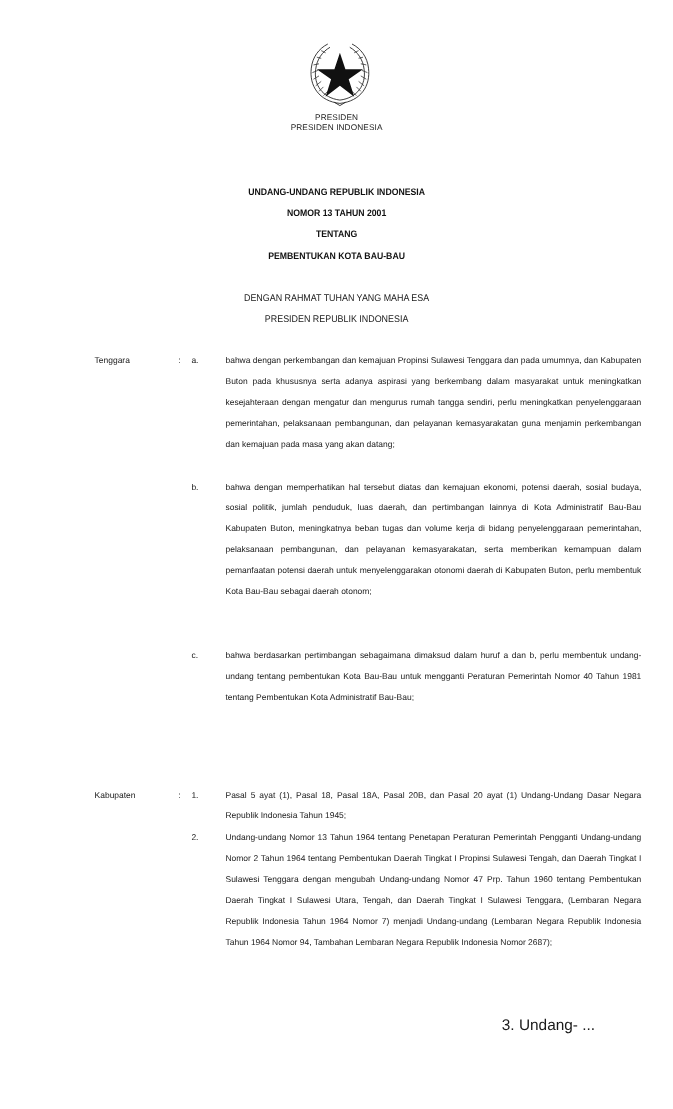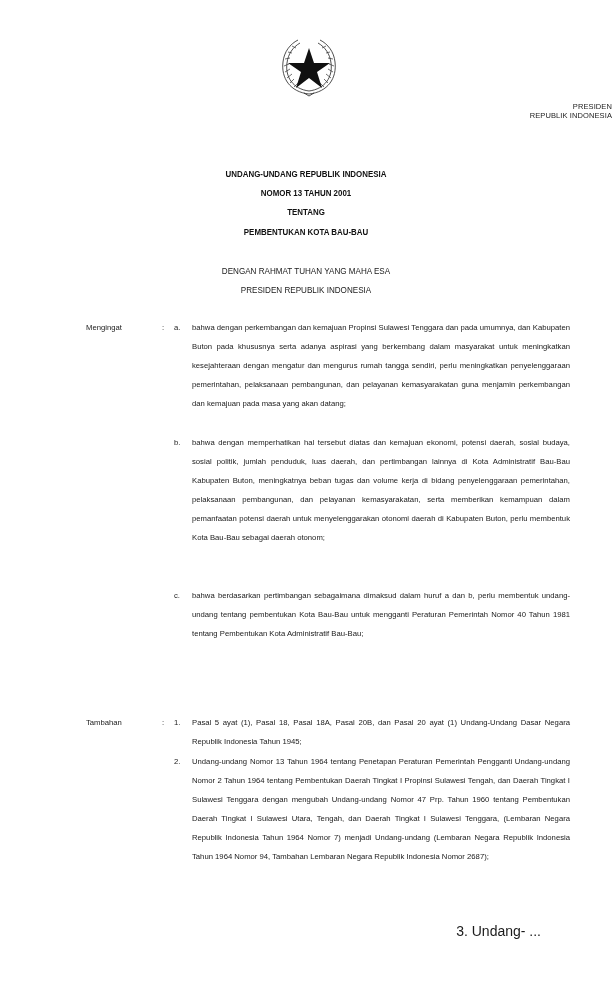--- a/index.html
+++ b/index.html
@@ -1,27 +1,27 @@
 <!DOCTYPE html>
 <html><head>
 <meta charset="utf-8">
 <style>
   html, body { margin:0; padding:0; background:#ffffff; }
   body { width:612px; height:1008px; position:relative; overflow:hidden;
          font-family:"Liberation Sans", sans-serif; color:#1a1a1a; }
   .emblem { position:absolute; left:278px; top:36px; width:62px; height:64px; }
-  .emblem-label { position:absolute; left:0; width:612px; text-align:right; font-size:7.5px; letter-spacing:0.1px; color:#222; }
+  .emblem-label { position:absolute; left:0; width:612px; text-align:center; font-size:7.5px; letter-spacing:0.1px; color:#222; }
   .title-line { position:absolute; left:0; width:612px; text-align:center; font-size:8.6px; font-weight:bold; color:#111; transform:scaleX(0.92); }
   .sub-line { position:absolute; left:0; width:612px; text-align:center; font-size:8.8px; color:#1a1a1a; transform:scaleX(0.92); }
   .section { position:absolute; left:86px; width:480px; font-size:7.7px; }
   .label { position:absolute; left:0; top:0; }
   .colon { position:absolute; left:76px; top:0; }
   .item { position:absolute; left:88px; width:392px; }
   .item-marker { position:absolute; left:0; top:0; }
-  .item-text { position:absolute; left:18px; width:378px; text-align:justify; text-align-last:left; line-height:19.1px; margin-top:-5px; }
+  .item-text { position:absolute; left:31px; width:378px; text-align:justify; text-align-last:left; line-height:19.1px; margin-top:-5px; }
   .footer-note { position:absolute; right:71px; top:923px; font-size:14px; }
 </style>
 </head>
 <body>
 
 <div class="emblem">
   <svg width="62" height="64" viewBox="0 0 62 64">
     <g fill="none" stroke="#222" stroke-width="0.8">
       <path d="M31 58 C12 56 3 42 5 26 C6 16 12 8 20 4"></path>
       <path d="M31 58 C50 56 59 42 57 26 C56 16 50 8 42 4"></path>
@@ -44,49 +44,49 @@
       <line x1="46" y1="51" x2="42" y2="47"></line>
         <line x1="55" y1="23" x2="50" y2="22"></line>
       <line x1="52" y1="16" x2="48" y2="17"></line>
         <line x1="48" y1="10" x2="44" y2="12"></line>
     </g>
     <polygon fill="#111" points="31,12 36,27 52,27 39,36 44,52 31,42 18,52 23,36 10,27 26,27"></polygon>
     <path d="M26 57 L31 60 L36 57" fill="none" stroke="#222" stroke-width="0.8"></path>
   </svg>
 </div>
 <div class="emblem-label" style="top:102px;">PRESIDEN</div>
-<div class="emblem-label" style="top:111px;">REPUBLIK INDONESIA</div>
+<div class="emblem-label" style="top:111px;">PRESIDEN INDONESIA</div>
 
 <div class="title-line" style="top:169px;">UNDANG-UNDANG REPUBLIK INDONESIA</div>
 <div class="title-line" style="top:188px;">NOMOR 13 TAHUN 2001</div>
 <div class="title-line" style="top:207px;">TENTANG</div>
 <div class="title-line" style="top:227px;">PEMBENTUKAN KOTA BAU-BAU</div>
 
 <div class="sub-line" style="top:266px;">DENGAN RAHMAT TUHAN YANG MAHA ESA</div>
 <div class="sub-line" style="top:285px;">PRESIDEN REPUBLIK INDONESIA</div>
 
 <div class="section" style="top:323px;">
-  <span class="label">Mengingat</span>
+  <span class="label">Tenggara</span>
   <span class="colon">:</span>
   <div class="item" style="top:0;">
     <span class="item-marker">a.</span>
     <div class="item-text">bahwa dengan perkembangan dan kemajuan Propinsi Sulawesi Tenggara dan pada umumnya, dan Kabupaten Buton pada khususnya serta adanya aspirasi yang berkembang dalam masyarakat untuk meningkatkan kesejahteraan dengan mengatur dan mengurus rumah tangga sendiri, perlu meningkatkan penyelenggaraan pemerintahan, pelaksanaan pembangunan, dan pelayanan kemasyarakatan guna menjamin perkembangan dan kemajuan pada masa yang akan datang;</div>
   </div>
   <div class="item" style="top:115px;">
     <span class="item-marker">b.</span>
     <div class="item-text">bahwa dengan memperhatikan hal tersebut diatas dan kemajuan ekonomi, potensi daerah, sosial budaya, sosial politik, jumlah penduduk, luas daerah, dan pertimbangan lainnya di Kota Administratif Bau-Bau Kabupaten Buton, meningkatnya beban tugas dan volume kerja di bidang penyelenggaraan pemerintahan, pelaksanaan pembangunan, dan pelayanan kemasyarakatan, serta memberikan kemampuan dalam pemanfaatan potensi daerah untuk menyelenggarakan otonomi daerah di Kabupaten Buton, perlu membentuk Kota Bau-Bau sebagai daerah otonom;</div>
   </div>
   <div class="item" style="top:268px;">
     <span class="item-marker">c.</span>
     <div class="item-text">bahwa berdasarkan pertimbangan sebagaimana dimaksud dalam huruf a dan b, perlu membentuk undang-undang tentang pembentukan Kota Bau-Bau untuk mengganti Peraturan Pemerintah Nomor 40 Tahun 1981 tentang Pembentukan Kota Administratif Bau-Bau;</div>
   </div>
 </div>
 
 <div class="section" style="top:718px;">
-  <span class="label">Tambahan</span>
+  <span class="label">Kabupaten</span>
   <span class="colon">:</span>
   <div class="item" style="top:0;">
     <span class="item-marker">1.</span>
     <div class="item-text">Pasal 5 ayat (1), Pasal 18, Pasal 18A, Pasal 20B, dan Pasal 20 ayat (1) Undang-Undang Dasar Negara Republik Indonesia Tahun 1945;</div>
   </div>
   <div class="item" style="top:39px;">
     <span class="item-marker">2.</span>
     <div class="item-text">Undang-undang Nomor 13 Tahun 1964 tentang Penetapan  Peraturan Pemerintah Pengganti Undang-undang Nomor 2 Tahun 1964 tentang Pembentukan Daerah Tingkat I Propinsi Sulawesi Tengah, dan Daerah Tingkat I Sulawesi Tenggara dengan mengubah Undang-undang Nomor 47 Prp. Tahun 1960 tentang Pembentukan Daerah Tingkat I Sulawesi Utara, Tengah, dan Daerah Tingkat I Sulawesi Tenggara, (Lembaran Negara Republik Indonesia Tahun 1964 Nomor 7) menjadi Undang-undang (Lembaran Negara Republik Indonesia Tahun 1964 Nomor 94, Tambahan Lembaran Negara Republik Indonesia Nomor 2687);</div>
   </div>
 </div>

